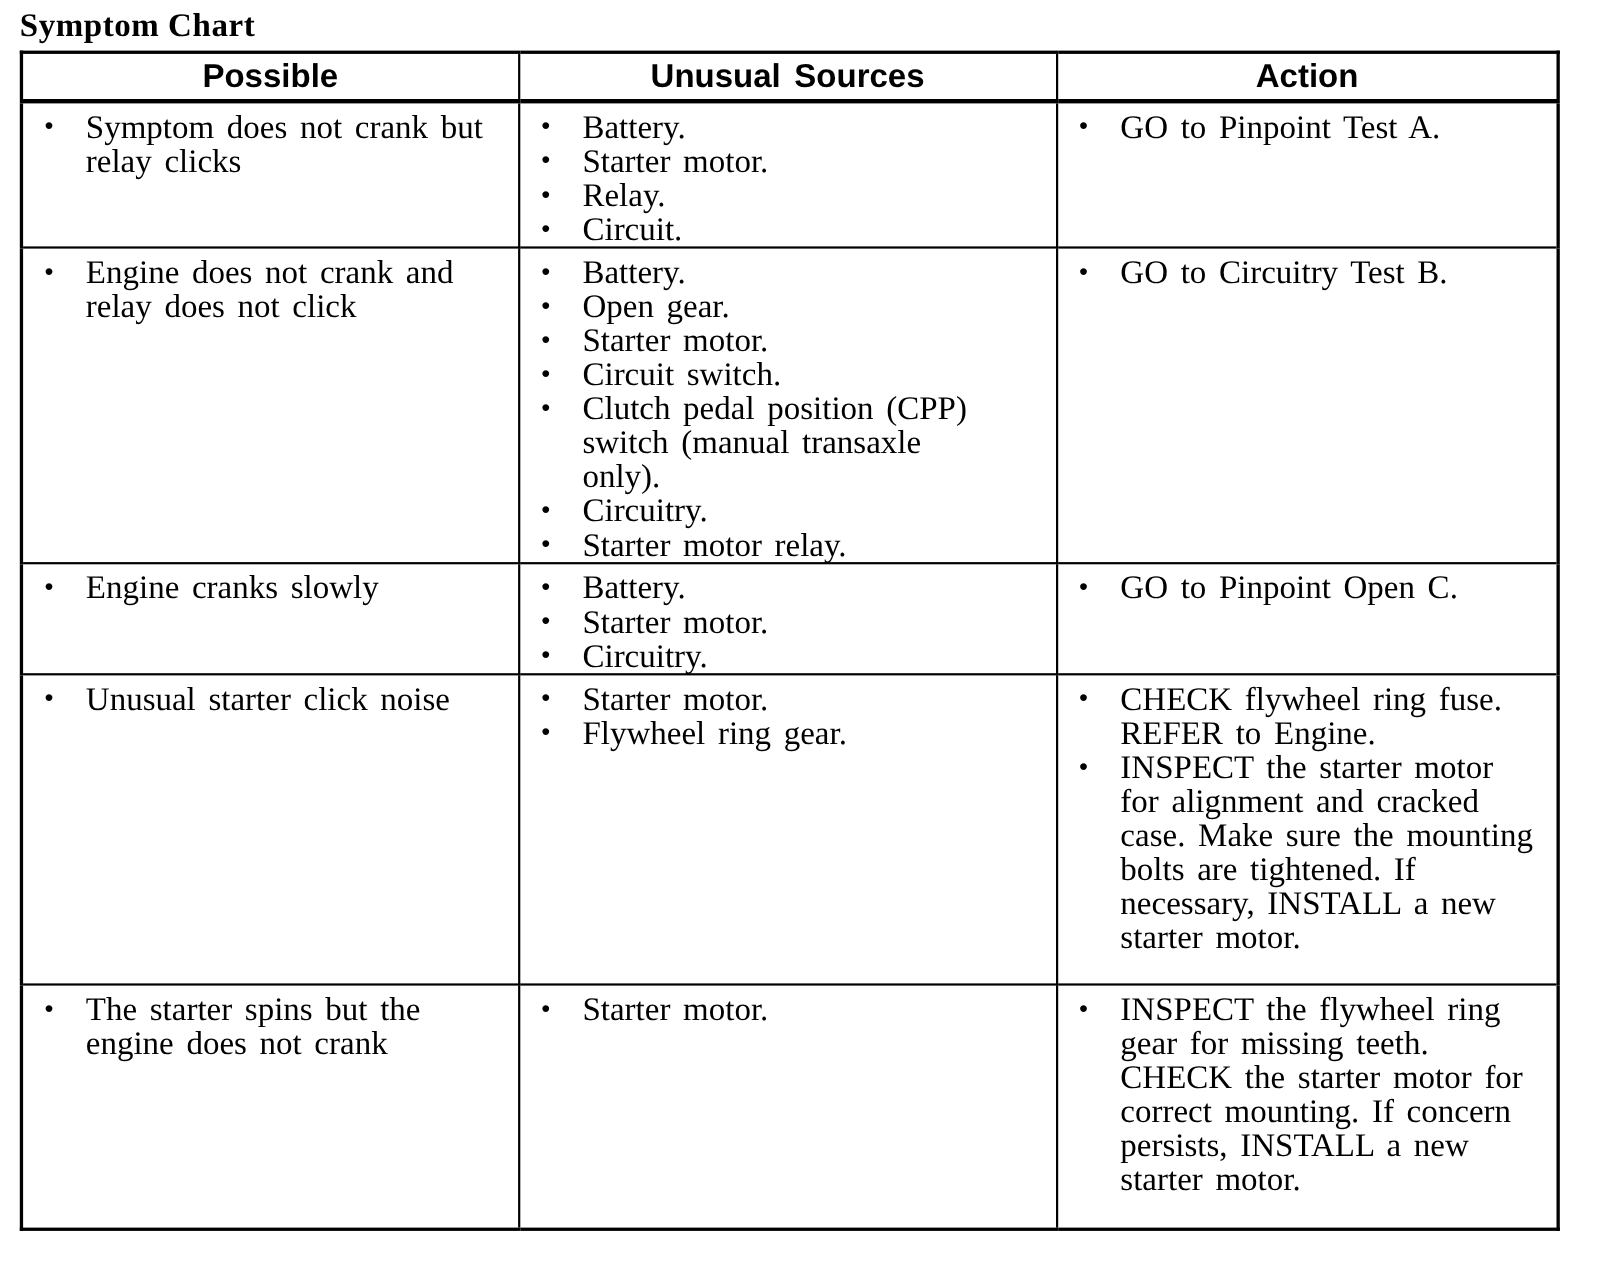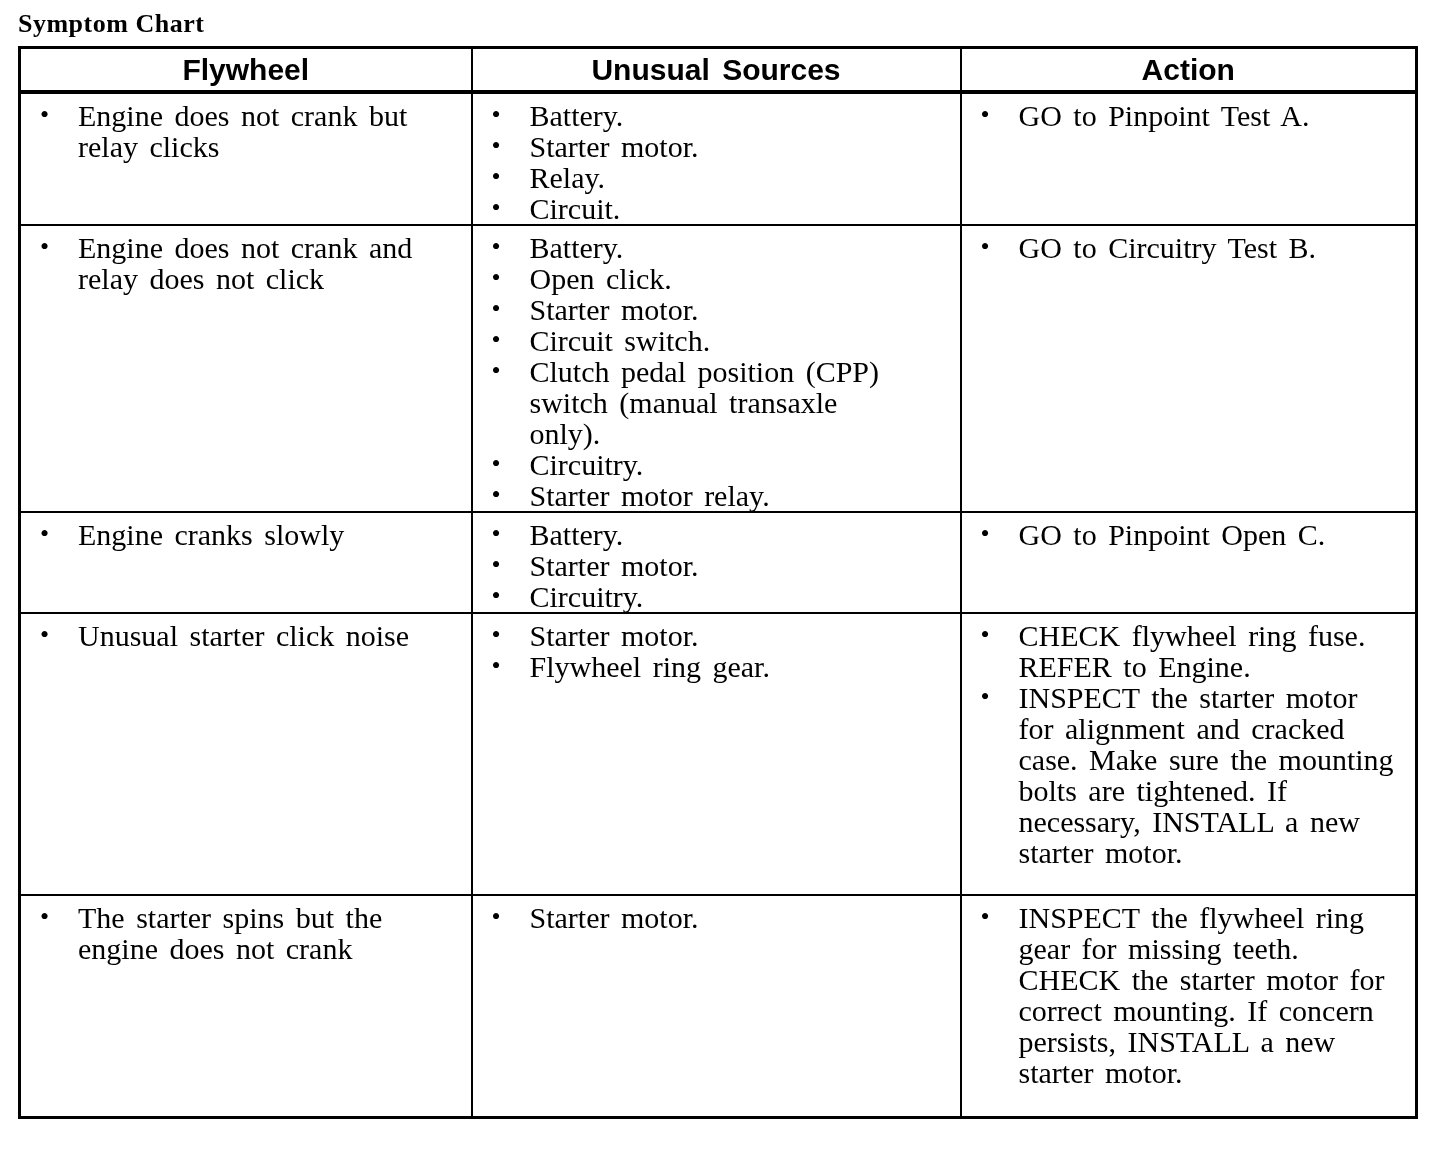--- a/index.html
+++ b/index.html
@@ -1,20 +1,20 @@
 <!DOCTYPE html>
 <html><head>
 <meta charset="utf-8">
 <style>
   html,body{margin:0;padding:0;background:#ffffff;color:#000000;}
   body{width:1456px;height:1152px;overflow:hidden;font-family:"Liberation Serif",serif;}
   .doc-title{
     font-family:"Liberation Serif",serif;
     font-weight:bold;
-    font-size:26px;
+    font-size:30px;
     line-height:34px;
     margin:7px 0 0 18px;
     letter-spacing:0.5px;
   }
   table.symptom-table{
     border-collapse:collapse;
     table-layout:fixed;
     width:1397px;
     margin:5px 0 0 18px;
     font-family:"Liberation Serif",serif;
@@ -73,51 +73,51 @@
 <div class="doc-title">Symptom Chart</div>
 
 <table class="symptom-table">
   <colgroup>
       <col class="c1">
       <col class="c2">
       <col class="c3">
     </colgroup>
   <thead>
     <tr>
-      <th>Flywheel</th>
+      <th>Possible</th>
       <th>Unusual Sources</th>
       <th>Action</th>
     </tr>
   </thead>
   <tbody>
 
     <tr class="r0">
       <td>
-        <div class="li"><span class="bu">•</span><span class="tx">Engine does not crank but
+        <div class="li"><span class="bu">•</span><span class="tx">Symptom does not crank but
 relay clicks</span></div>
       </td>
       <td>
         <div class="li"><span class="bu">•</span><span class="tx">Battery.</span></div>
         <div class="li"><span class="bu">•</span><span class="tx">Starter motor.</span></div>
         <div class="li"><span class="bu">•</span><span class="tx">Relay.</span></div>
         <div class="li"><span class="bu">•</span><span class="tx">Circuit.</span></div>
       </td>
       <td>
         <div class="li"><span class="bu">•</span><span class="tx">GO to Pinpoint Test A.</span></div>
       </td>
     </tr>
 
     <tr class="r1">
       <td>
         <div class="li"><span class="bu">•</span><span class="tx">Engine does not crank and
 relay does not click</span></div>
       </td>
       <td>
         <div class="li"><span class="bu">•</span><span class="tx">Battery.</span></div>
-        <div class="li"><span class="bu">•</span><span class="tx">Open click.</span></div>
+        <div class="li"><span class="bu">•</span><span class="tx">Open gear.</span></div>
         <div class="li"><span class="bu">•</span><span class="tx">Starter motor.</span></div>
         <div class="li"><span class="bu">•</span><span class="tx">Circuit switch.</span></div>
         <div class="li"><span class="bu">•</span><span class="tx">Clutch pedal position (CPP)
 switch (manual transaxle
 only).</span></div>
         <div class="li"><span class="bu">•</span><span class="tx">Circuitry.</span></div>
         <div class="li"><span class="bu">•</span><span class="tx">Starter motor relay.</span></div>
       </td>
       <td>
         <div class="li"><span class="bu">•</span><span class="tx">GO to Circuitry Test B.</span></div>

